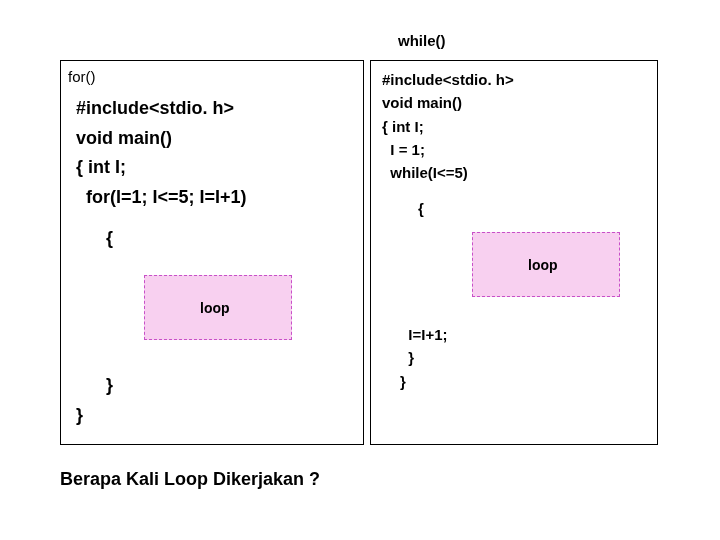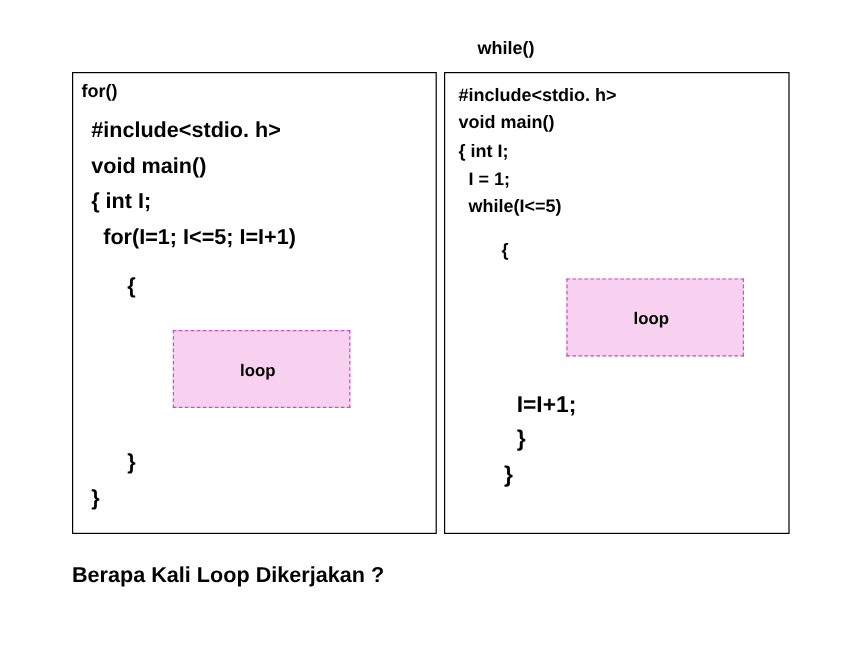--- a/index.html
+++ b/index.html
@@ -21,21 +21,21 @@
       font-weight: bold;
       color: #000;
       text-align: center;
     }
     .for-label {
       position: absolute;
       top: 68px;
       left: 68px;
       font-family: Arial, sans-serif;
       font-size: 15px;
-      font-weight: bold;
+      font-weight: normal;
       color: #000;
     }
     .for-box {
       position: absolute;
       top: 60px;
       left: 60px;
       width: 304px;
       height: 385px;
       border: 1px solid #000;
       background: #fff;
@@ -105,24 +105,24 @@
       top: 200px;
       left: 418px;
       font-family: Arial, sans-serif;
       font-weight: bold;
       font-size: 15px;
       color: #000;
     }
     .while-tail {
       position: absolute;
       top: 323px;
-      left: 420px;
-      font-family: Arial, sans-serif;
-      font-weight: bold;
-      font-size: 19px;
+      left: 400px;
+      font-family: Arial, sans-serif;
+      font-weight: bold;
+      font-size: 15px;
       line-height: 1.55;
       color: #000;
       white-space: pre;
     }
     .loop-box-1 {
       position: absolute;
       top: 275px;
       left: 144px;
       width: 148px;
       height: 65px;

